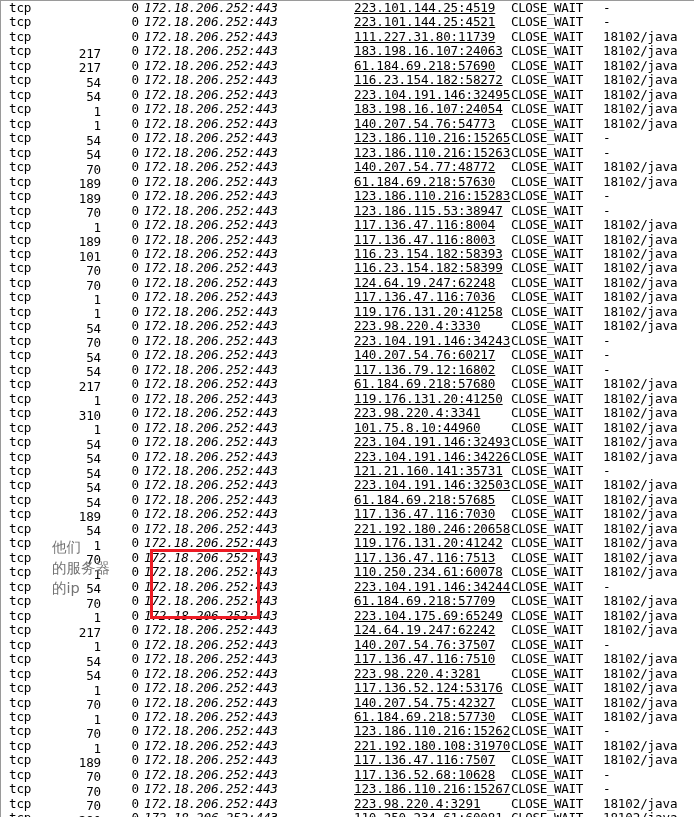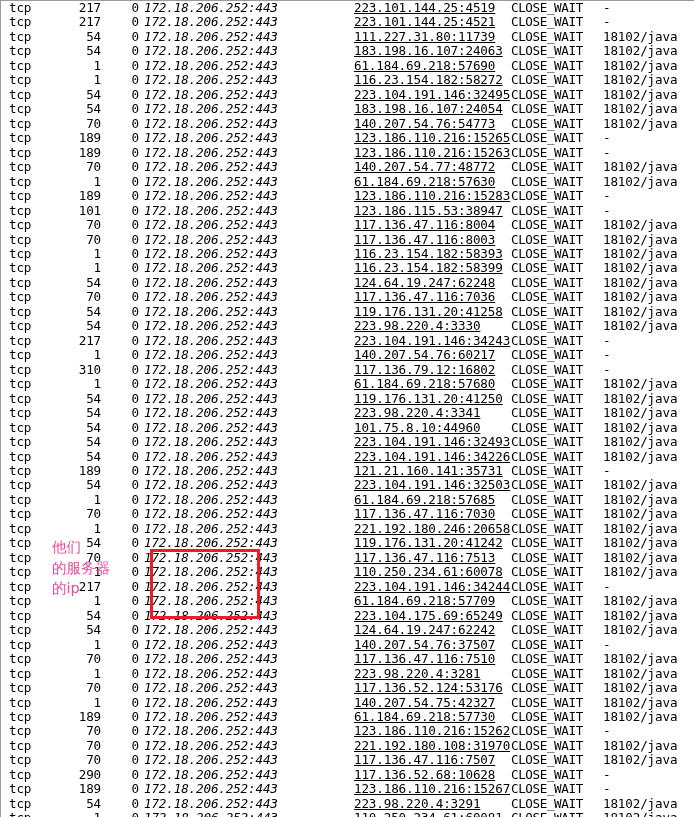--- a/index.html
+++ b/index.html
@@ -39,21 +39,21 @@
   }
   .cell {
     position: absolute;
     top: 0;
     height: 14.48px;
     line-height: 14.48px;
     font-size: 12.6px;
     letter-spacing: -0.15px;
   }
   .c-proto  { left: 8px;   text-align: right; }
-  .c-recvq  { left: 38px;  width: 62px; text-align: right; }
+  .c-recvq  { left: 38px;  width: 62px; text-align: right; margin-top: 46px; }
   .c-sendq  { left: 104px; width: 34px; text-align: right; }
   .c-local  { left: 143px; text-align: right; font-style: italic; }
   .c-remote { left: 353px; text-align: left; text-decoration: underline; }
   .c-state  { left: 510px; text-align: center; font-weight: normal; letter-spacing: -0.4px; }
   .c-pid    { left: 602px; text-align: left; }
 
   
   #annotation-box {
     position: absolute;
     left: 149px;
@@ -134,15 +134,15 @@
       <div class="netstat-row"><span class="cell c-proto">tcp</span><span class="cell c-recvq">189</span><span class="cell c-sendq">0</span><span class="cell c-local">172.18.206.252:443</span><span class="cell c-remote">61.184.69.218:57730</span><span class="cell c-state">CLOSE_WAIT</span><span class="cell c-pid">18102/java</span></div>
       <div class="netstat-row"><span class="cell c-proto">tcp</span><span class="cell c-recvq">70</span><span class="cell c-sendq">0</span><span class="cell c-local">172.18.206.252:443</span><span class="cell c-remote">123.186.110.216:15262</span><span class="cell c-state">CLOSE_WAIT</span><span class="cell c-pid">-</span></div>
       <div class="netstat-row"><span class="cell c-proto">tcp</span><span class="cell c-recvq">70</span><span class="cell c-sendq">0</span><span class="cell c-local">172.18.206.252:443</span><span class="cell c-remote">221.192.180.108:31970</span><span class="cell c-state">CLOSE_WAIT</span><span class="cell c-pid">18102/java</span></div>
       <div class="netstat-row"><span class="cell c-proto">tcp</span><span class="cell c-recvq">70</span><span class="cell c-sendq">0</span><span class="cell c-local">172.18.206.252:443</span><span class="cell c-remote">117.136.47.116:7507</span><span class="cell c-state">CLOSE_WAIT</span><span class="cell c-pid">18102/java</span></div>
       <div class="netstat-row"><span class="cell c-proto">tcp</span><span class="cell c-recvq">290</span><span class="cell c-sendq">0</span><span class="cell c-local">172.18.206.252:443</span><span class="cell c-remote">117.136.52.68:10628</span><span class="cell c-state">CLOSE_WAIT</span><span class="cell c-pid">-</span></div>
       <div class="netstat-row"><span class="cell c-proto">tcp</span><span class="cell c-recvq">189</span><span class="cell c-sendq">0</span><span class="cell c-local">172.18.206.252:443</span><span class="cell c-remote">123.186.110.216:15267</span><span class="cell c-state">CLOSE_WAIT</span><span class="cell c-pid">-</span></div>
       <div class="netstat-row"><span class="cell c-proto">tcp</span><span class="cell c-recvq">54</span><span class="cell c-sendq">0</span><span class="cell c-local">172.18.206.252:443</span><span class="cell c-remote">223.98.220.4:3291</span><span class="cell c-state">CLOSE_WAIT</span><span class="cell c-pid">18102/java</span></div>
       <div class="netstat-row"><span class="cell c-proto">tcp</span><span class="cell c-recvq">1</span><span class="cell c-sendq">0</span><span class="cell c-local">172.18.206.252:443</span><span class="cell c-remote">110.250.234.61:60081</span><span class="cell c-state">CLOSE_WAIT</span><span class="cell c-pid">18102/java</span></div>
     </div>
 
-  <div id="annotation-label" style="color: #ec4899;"><span class="ann-line">他们</span><span class="ann-line">的服务器</span><span class="ann-line">的ip</span></div>
+  <div id="annotation-label" style="color: #737373;"><span class="ann-line">他们</span><span class="ann-line">的服务器</span><span class="ann-line">的ip</span></div>
   <div id="annotation-box" style="border-color: rgb(238, 28, 37);"></div>
 </div>
 
 </body></html>

